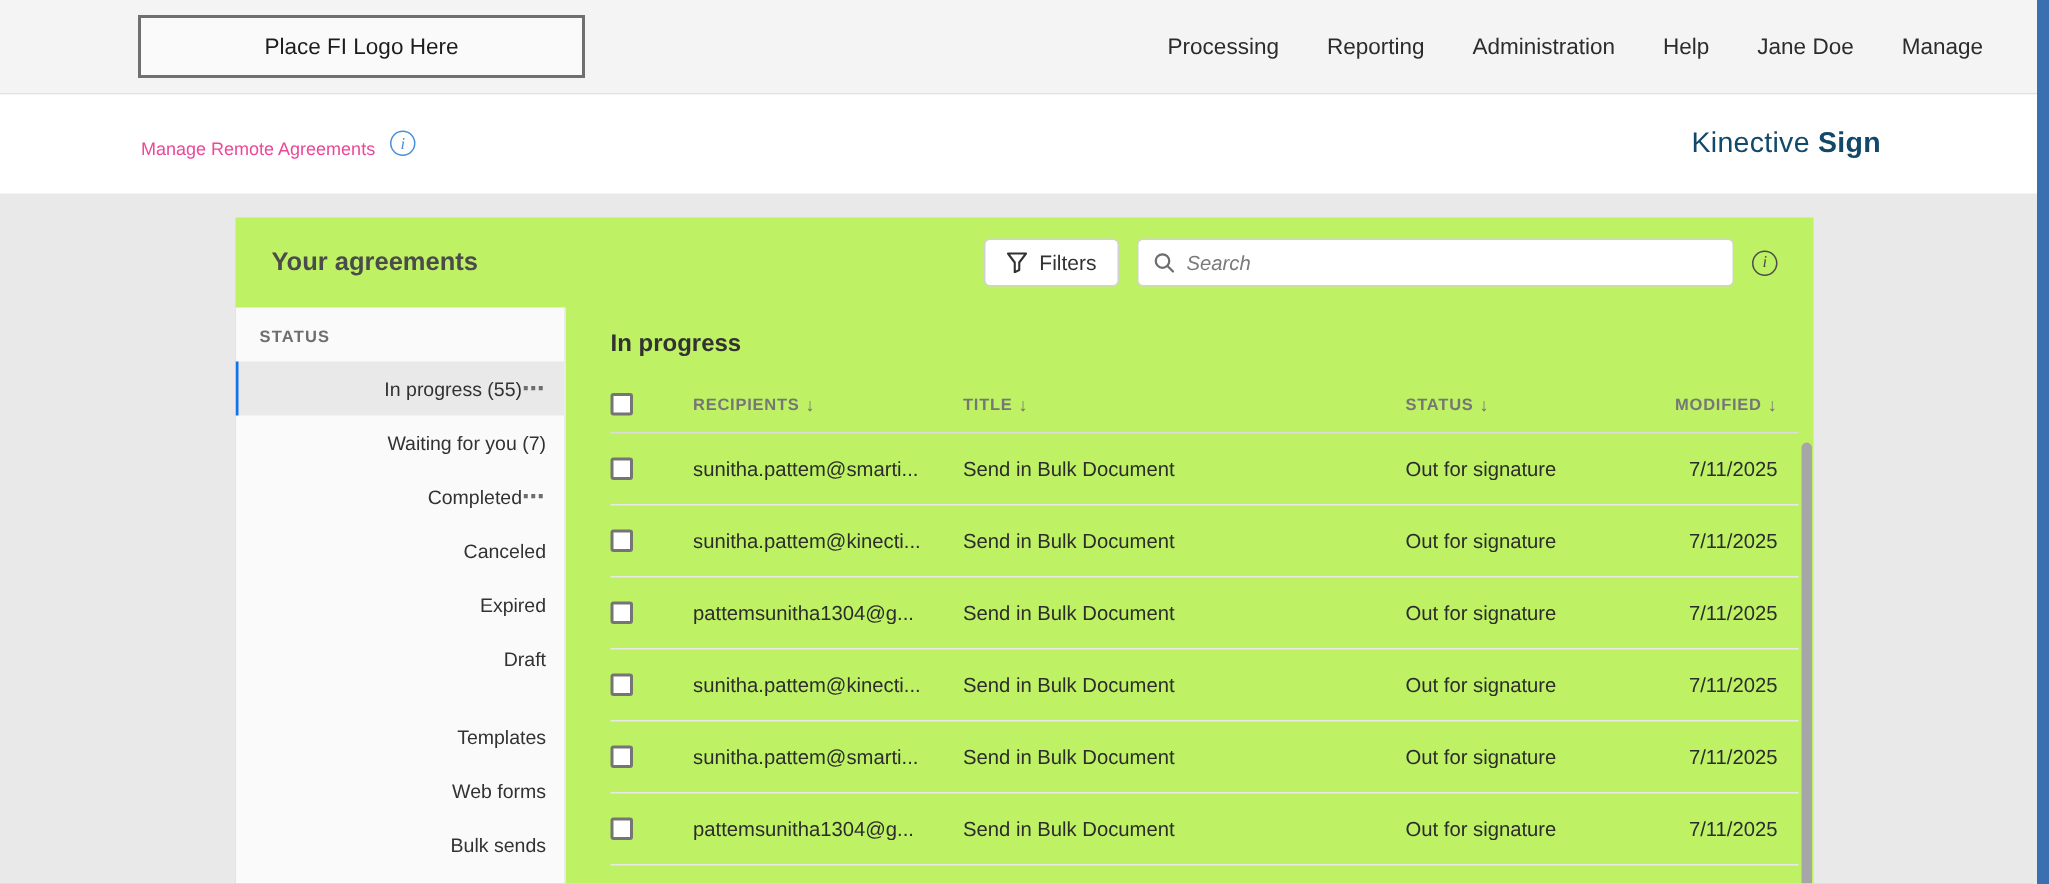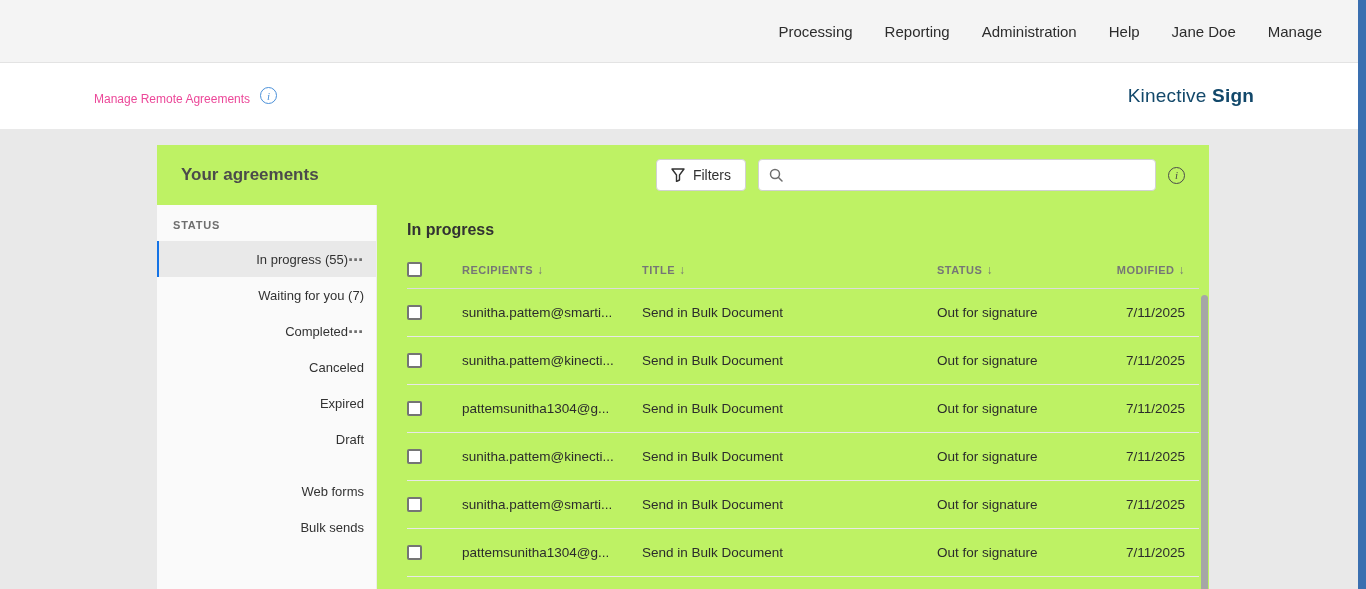--- a/index.html
+++ b/index.html
@@ -135,20 +135,23 @@
   .edge-strip {
     position:fixed; top:0; right:0; width:8px; height:589px; background:#3a6fb0;
   }
 
   .icon-svg { display:block; }
 </style>
 </head>
 <body>
 
 <header class="top-bar">
+  <div class="logo-box">
+    <span>Place FI Logo Here</span>
+  </div>
   <nav class="top-nav">
     <a>Processing</a>
     <a>Reporting</a>
     <a>Administration</a>
     <a>Help</a>
     <a>Jane Doe</a>
     <a>Manage</a>
   </nav>
 </header>
 
@@ -178,20 +181,21 @@
         <span>Filters</span>
       </button>
 
       <div class="search-box">
         <span>
           <svg class="icon-svg" width="14" height="14" viewBox="0 0 14 14">
             <circle cx="6" cy="6" r="4.5" fill="none" stroke="#6e6e6e" stroke-width="1.5"></circle>
             <line x1="9.5" y1="9.5" x2="13" y2="13" stroke="#6e6e6e" stroke-width="1.5" stroke-linecap="round"></line>
           </svg>
         </span>
+        <input type="text" placeholder="Search" style="">
       </div>
 
       <span class="info-icon info-gray">i</span>
     </div>
 
     <div class="card-body">
 
       <aside class="sidebar">
         <div class="sidebar-section-label">STATUS</div>
 
@@ -211,20 +215,23 @@
         </div>
         <div class="side-item">
           <span class="label">Expired</span>
         </div>
         <div class="side-item">
           <span class="label">Draft</span>
         </div>
 
         <div class="side-gap"></div>
 
+        <div class="side-item">
+          <span class="label">Templates</span>
+        </div>
         <div class="side-item">
           <span class="label">Web forms</span>
         </div>
         <div class="side-item">
           <span class="label">Bulk sends</span>
         </div>
       </aside>
 
       <section class="table-area">
         <h3 class="section-title">In progress</h3>

